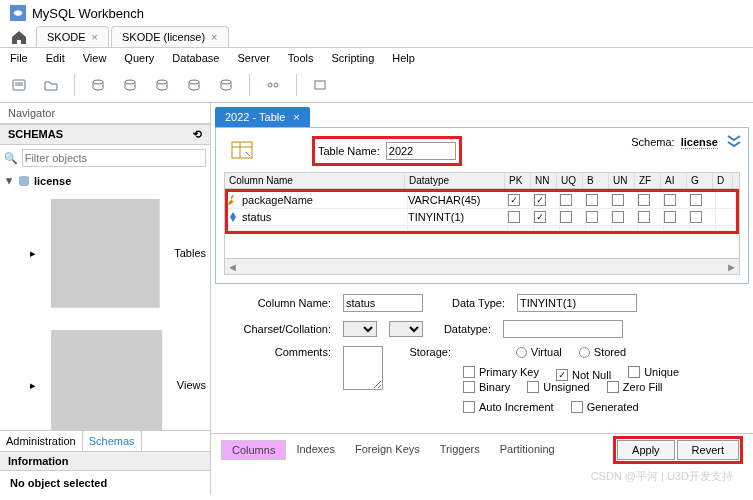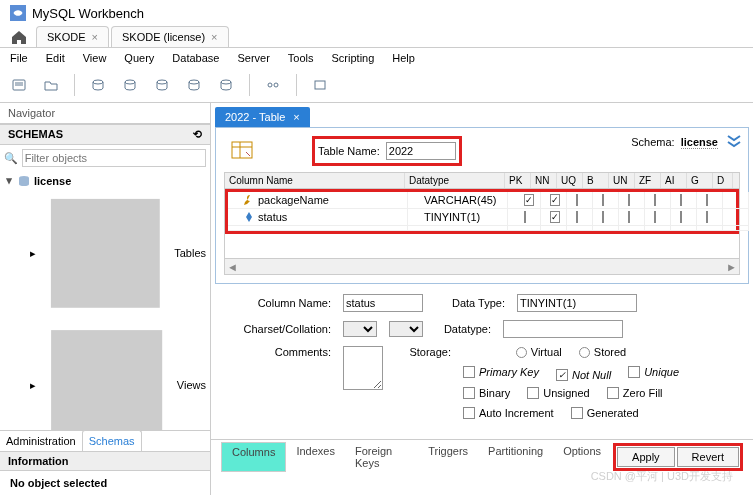--- a/index.html
+++ b/index.html
@@ -38,37 +38,37 @@
 .tbl-name-row { display:flex;align-items:center;gap:8px;margin-bottom:6px;}
 .redbox { border:3px solid #e02020;padding:3px;display:flex;align-items:center;gap:6px;}
 .tbl-name-row input { border:1px solid #999;padding:2px;width:70px;}
 .schema-row { position:absolute;right:30px;top:8px;display:flex;gap:6px;}
 .chev { position:absolute;right:6px;top:6px;color:#3a7fc7;}
 .col-grid { border:1px solid #ccc;margin-top:4px;}
 .col-grid-hdr { display:grid;grid-template-columns:180px 100px 26px 26px 26px 26px 26px 26px 26px 26px 20px;background:#f0f0f0;border-bottom:1px solid #ccc;}
 .col-grid-hdr div{padding:2px 4px;border-right:1px solid #ddd;font-size:10px;}
 .col-grid-body { border:3px solid #e02020;}
 .col-row{display:grid;grid-template-columns:180px 100px 26px 26px 26px 26px 26px 26px 26px 26px 20px;}
-.col-row div{padding:2px 16px;border-right:1px solid #eee;border-bottom:1px solid #eee;display:flex;align-items:center;gap:4px;}
+.col-row div{padding:2px 0;border-right:1px solid #eee;border-bottom:1px solid #eee;display:flex;align-items:center;gap:4px;}
 .cb{width:12px;height:12px;border:1px solid #888;display:inline-flex;align-items:center;justify-content:center;}
 .cb.ck::after{content:"✓";font-size:9px;color:#000;}
 .scrollbar{height:16px;background:#f0f0f0;border-top:1px solid #ccc;display:flex;align-items:center;justify-content:space-between;padding:0 2px;}
 .scrollbar .sb{color:#888;}
 .detail-pane{padding:10px 20px;}
 .drow{display:flex;align-items:center;margin-bottom:8px;gap:12px;}
 .drow .lbl{width:100px;text-align:right;}
 .drow input{border:1px solid #999;padding:2px;}
 .ck2{display:inline-flex;align-items:center;gap:4px;margin-right:14px;}
 .cbox{width:12px;height:12px;border:1px solid #888;display:inline-flex;align-items:center;justify-content:center;}
 .cbox.ck::after{content:"✓";font-size:9px;}
 .radio{width:11px;height:11px;border:1px solid #888;border-radius:50%;}
 .editor-bottom-tabs{display:flex;gap:2px;border-top:1px solid #ccc;padding:2px 10px;align-items:center;justify-content:space-between;}
 .ebt-group{display:flex;gap:0;}
 .ebt{padding:3px 10px;color:#444;}
-.ebt.active{background:#5eead4;border:1px solid #ccc;}
+.ebt.active{background:#f0abfc;border:1px solid #ccc;}
 .apply-area{display:flex;align-items:center;gap:2px;border:3px solid #e02020;padding:1px;}
 .btn{border:1px solid #999;background:#f5f5f5;padding:3px 14px;}
 .watermark{position:absolute;right:20px;bottom:16px;color:#d0d0d0;font-size:11px;}
 .ticon{width:14px;height:12px;}
 .kicon{fill:#c88a00;}
 .sicon{fill:#3a7fc7;}
 </style>
 </head>
 <body>
 
@@ -362,21 +362,21 @@
           <div style="margin-bottom:6px;text-align:center;">
             <span class="ck2">
                 <span class="radio"></span>
                 <span>Virtual</span>
               </span>
             <span class="ck2">
                 <span class="radio"></span>
                 <span>Stored</span>
               </span>
           </div>
-          <div style="margin-bottom:6px;font-style:italic;">
+          <div style="">
             <span class="ck2">
                 <span class="cbox"></span>
                 <span>Primary Key</span>
               </span>
             <span class="ck2">
                 <span class="cbox ck"></span>
                 <span>Not Null</span>
               </span>
             <span class="ck2">
                 <span class="cbox"></span>
@@ -411,21 +411,20 @@
       </div>
     </div>
 
     <div class="editor-bottom-tabs">
       <div class="ebt-group">
         <div class="ebt active">Columns</div>
         <div class="ebt">Indexes</div>
         <div class="ebt">Foreign Keys</div>
         <div class="ebt">Triggers</div>
         <div class="ebt">Partitioning</div>
-        <div class="ebt">Options</div>
       </div>
       <div class="apply-area">
         <button class="btn">Apply</button>
         <button class="btn">Revert</button>
       </div>
     </div>
   </div>
 </div>
 <div class="watermark">CSDN @平河 | U3D开发支持</div>
 

